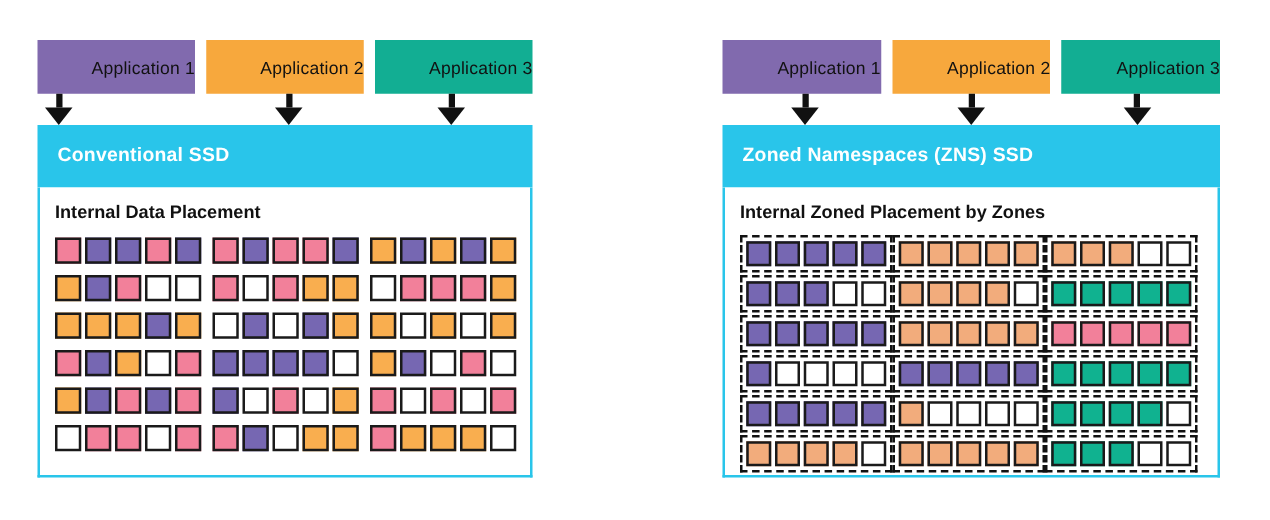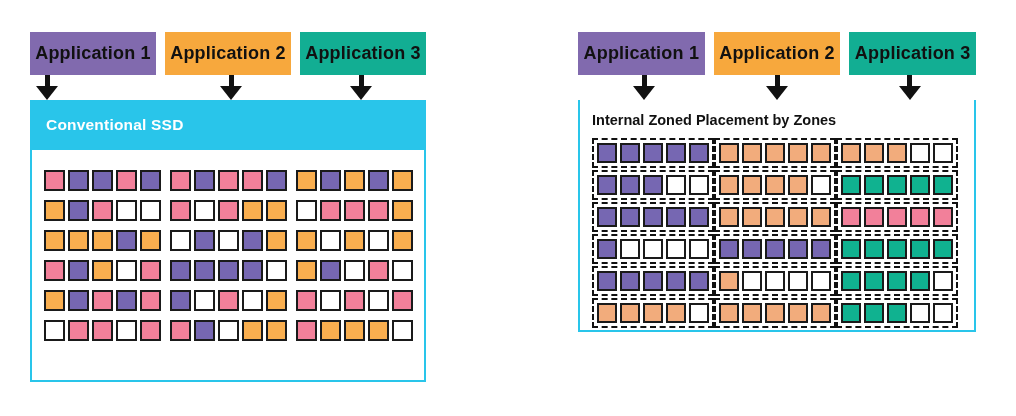--- a/index.html
+++ b/index.html
@@ -8,22 +8,22 @@
     font-family:"Liberation Sans","DejaVu Sans",sans-serif;
     position:relative;overflow:hidden;
   }
   .panel{position:absolute;top:32px;width:396px;}
   .panel--left{left:30px;}
   .panel--right{left:578px;width:398px;}
 
   
   .apps-row{display:flex;gap:9px;height:43px;}
   .app-box{
-    flex:1;display:flex;align-items:center;justify-content:center;
-    color:#111;font-weight:bold;font-size:18px;letter-spacing:.2px;
+    flex:1;display:flex;align-items:center;justify-content:flex-end;
+    color:#111;font-weight:normal;font-size:14px;letter-spacing:.2px;
   }
 
   
   .arrows-row{display:flex;height:25px;}
   .arrow-cell{flex:1;display:flex;justify-content:center;align-items:flex-start;}
   .panel--left .arrow-cell:first-child{justify-content:flex-start;padding-left:6px;}
   .arrow{display:flex;flex-direction:column;align-items:center;}
   .arrow .stem{width:5px;height:11px;background:#111;}
   .arrow .head{
     width:0;height:0;
@@ -97,20 +97,21 @@
           <div class="stem"></div>
           <div class="head"></div>
         </div>
       </div>
   </div>
   <div class="ssd-box">
     <div class="ssd-header" style="background: rgb(41, 197, 234);">
       <span>Conventional SSD</span>
     </div>
     <div class="ssd-body">
+      <div class="body-title">Internal Data Placement</div>
       <div class="grid grid--flat">
           <div class="flat-row">
             <div class="cell" style="background: rgb(242, 128, 154);"></div>
             <div class="cell" style="background: rgb(118, 103, 178);"></div>
             <div class="cell" style="background: rgb(118, 103, 178);"></div>
             <div class="cell" style="background: rgb(242, 128, 154);"></div>
             <div class="cell" style="background: rgb(118, 103, 178);"></div>
             <div class="cell" style="background: rgb(242, 128, 154);"></div>
             <div class="cell" style="background: rgb(118, 103, 178);"></div>
             <div class="cell" style="background: rgb(242, 128, 154);"></div>
@@ -238,20 +239,23 @@
         </div>
       </div>
     <div class="arrow-cell">
         <div class="arrow">
           <div class="stem"></div>
           <div class="head"></div>
         </div>
       </div>
   </div>
   <div class="ssd-box">
+    <div class="ssd-header" style="background: rgb(41, 197, 234);">
+      <span>Zoned Namespaces (ZNS) SSD</span>
+    </div>
     <div class="ssd-body">
       <div class="body-title">Internal Zoned Placement by Zones</div>
       <div class="grid grid--zoned">
           <div class="zone-row">
             <div class="zone">
               <div class="cell" style="background: rgb(118, 103, 178);"></div>
               <div class="cell" style="background: rgb(118, 103, 178);"></div>
               <div class="cell" style="background: rgb(118, 103, 178);"></div>
               <div class="cell" style="background: rgb(118, 103, 178);"></div>
               <div class="cell" style="background: rgb(118, 103, 178);"></div>

